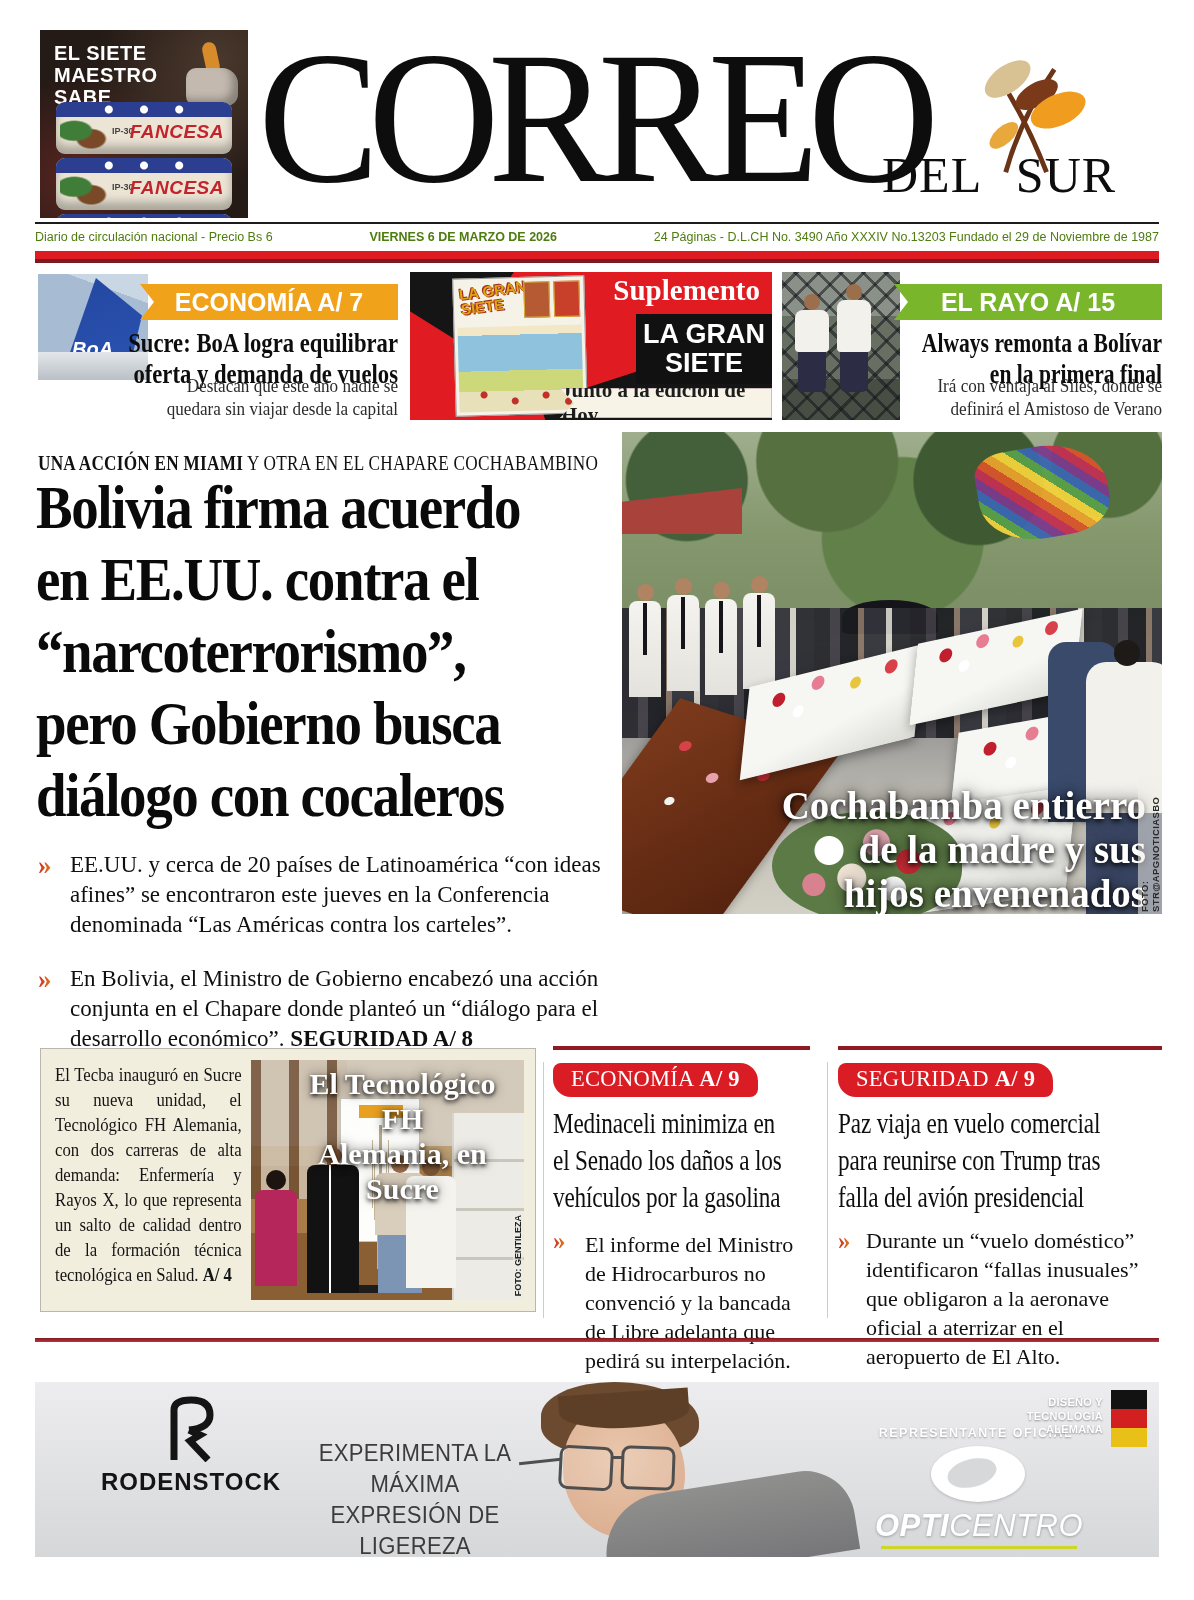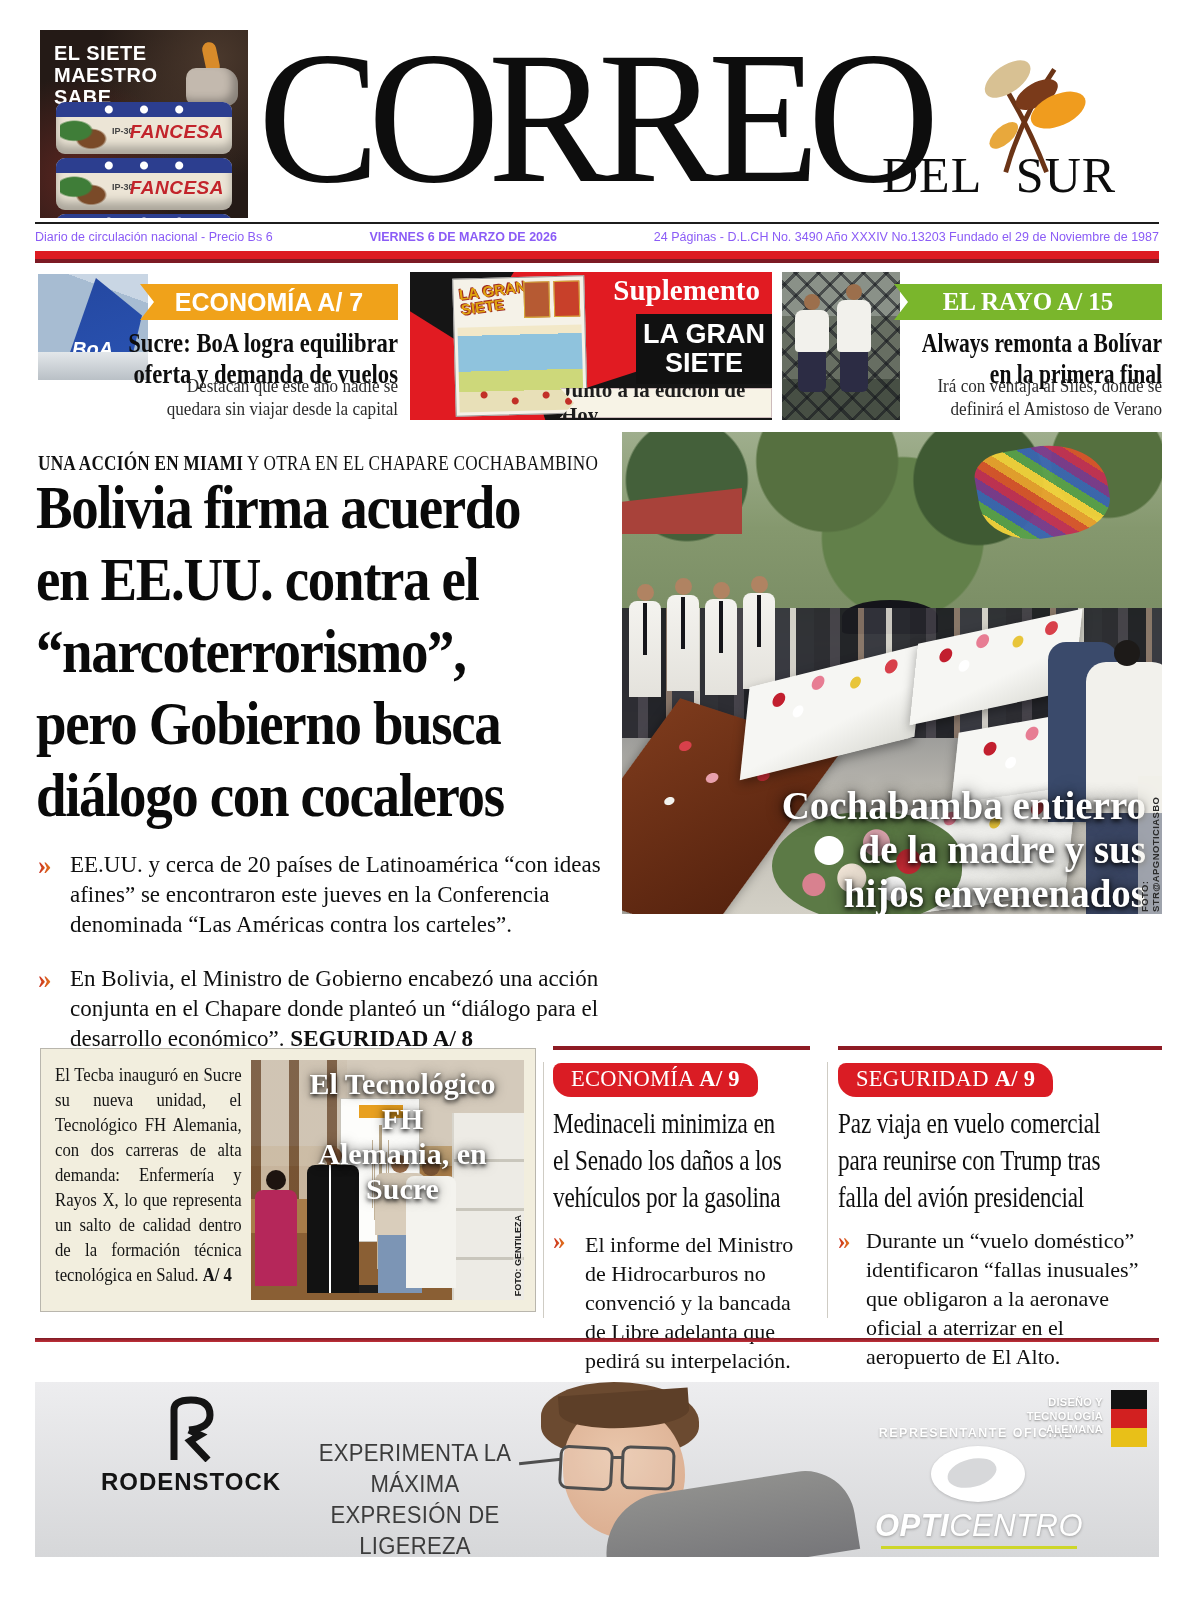--- a/index.html
+++ b/index.html
@@ -29,21 +29,21 @@
   .bag .brand{position:absolute;right:8px;top:19px;font:italic 800 19px "Liberation Sans",sans-serif;color:#c2242b;letter-spacing:.5px;}
 
   
   .mast-title{left:258px;top:24px;font:400 188px/1 "Liberation Serif",serif;letter-spacing:-12px;color:#0d0d0d;transform:scaleX(.97);transform-origin:0 0;}
   .mast-sub{left:882px;top:150px;font:400 50px/1 "Liberation Serif",serif;color:#0d0d0d;letter-spacing:1px;word-spacing:22px;}
   .mast-logo{left:972px;top:44px;width:116px;height:136px;}
 
   
   .rule-top{left:35px;top:222px;width:1124px;height:2px;background:#1c1c1c;}
   .topbar{left:35px;top:230px;width:1124px;display:flex;justify-content:space-between;align-items:flex-end;
-          font:400 12.5px "Liberation Sans",sans-serif;color:#8b5cf6;}
+          font:400 12.5px "Liberation Sans",sans-serif;color:#4d7c0f;}
   .topbar .c{font-weight:700;}
   .red-bar{left:35px;top:251px;width:1124px;height:12px;background:#dd1b21;border-bottom:4px solid #7c1a24;}
 
   
   .teaser{top:272px;height:148px;}
   .banner{position:absolute;height:36px;color:#fff;font:700 25px/36px "Liberation Sans",sans-serif;
           text-align:center;clip-path:polygon(0 0,100% 0,100% 100%,0 100%,14px 50%);}
   .banner::before{content:"";position:absolute;left:0;top:0;width:14px;height:100%;}
   .banner-arrow{position:absolute;width:24px;height:36px;}
   .t-head{position:absolute;right:0;text-align:right;font:700 27px/31px "Liberation Serif",serif;color:#0d0d0d;white-space:nowrap;transform:scaleX(.84);transform-origin:100% 0;}
@@ -84,21 +84,21 @@
 
   .teaser3{left:782px;width:380px;}
   .t3-photo{position:absolute;left:0;top:0;width:118px;height:148px;overflow:hidden;
     background:repeating-linear-gradient(45deg,rgba(20,22,28,.55) 0 3px,transparent 3px 16px),
       repeating-linear-gradient(-45deg,rgba(20,22,28,.55) 0 3px,transparent 3px 16px),
       linear-gradient(180deg,#8a9188 0 30%,#676e62 30% 72%,#474f44 72%);}
   .t3-p{position:absolute;width:40px;}
   .t3-p .hd{width:16px;height:16px;border-radius:50%;background:#9c6f4c;margin:0 auto;}
   .t3-p .sh{width:34px;height:42px;background:#f2f1ec;border-radius:8px 8px 4px 4px;margin:0 auto;}
   .t3-p .lg{width:28px;height:40px;background:#2c2c44;border-radius:0 0 6px 6px;margin:0 auto;}
-  .t3-banner{left:112px;right:0;background:#7ab62c;font-family:Liberation Serif, serif;}
+  .t3-banner{left:112px;right:0;background:#7ab62c;}
   .t3-banner .banner-arrow{left:-22px;background:#7ab62c;clip-path:polygon(0 0,40% 0,100% 50%,40% 100%,0 100%,55% 50%);}
   .t3-head{top:56px;width:380px;transform:scaleX(.8);}
   .t3-sub{top:102px;width:380px;}
 
   
   .kicker{left:38px;top:452px;width:700px;font:400 20px "Liberation Serif",serif;white-space:nowrap;transform:scaleX(.86);transform-origin:0 0;letter-spacing:.3px;}
   .kicker b{font-weight:700;}
   .headline{left:36px;top:472px;width:660px;font:700 61px/72px "Liberation Serif",serif;letter-spacing:-1.5px;color:#0a0a0a;
     transform:scaleX(.9);transform-origin:0 0;}
   .headline div{white-space:nowrap;}

